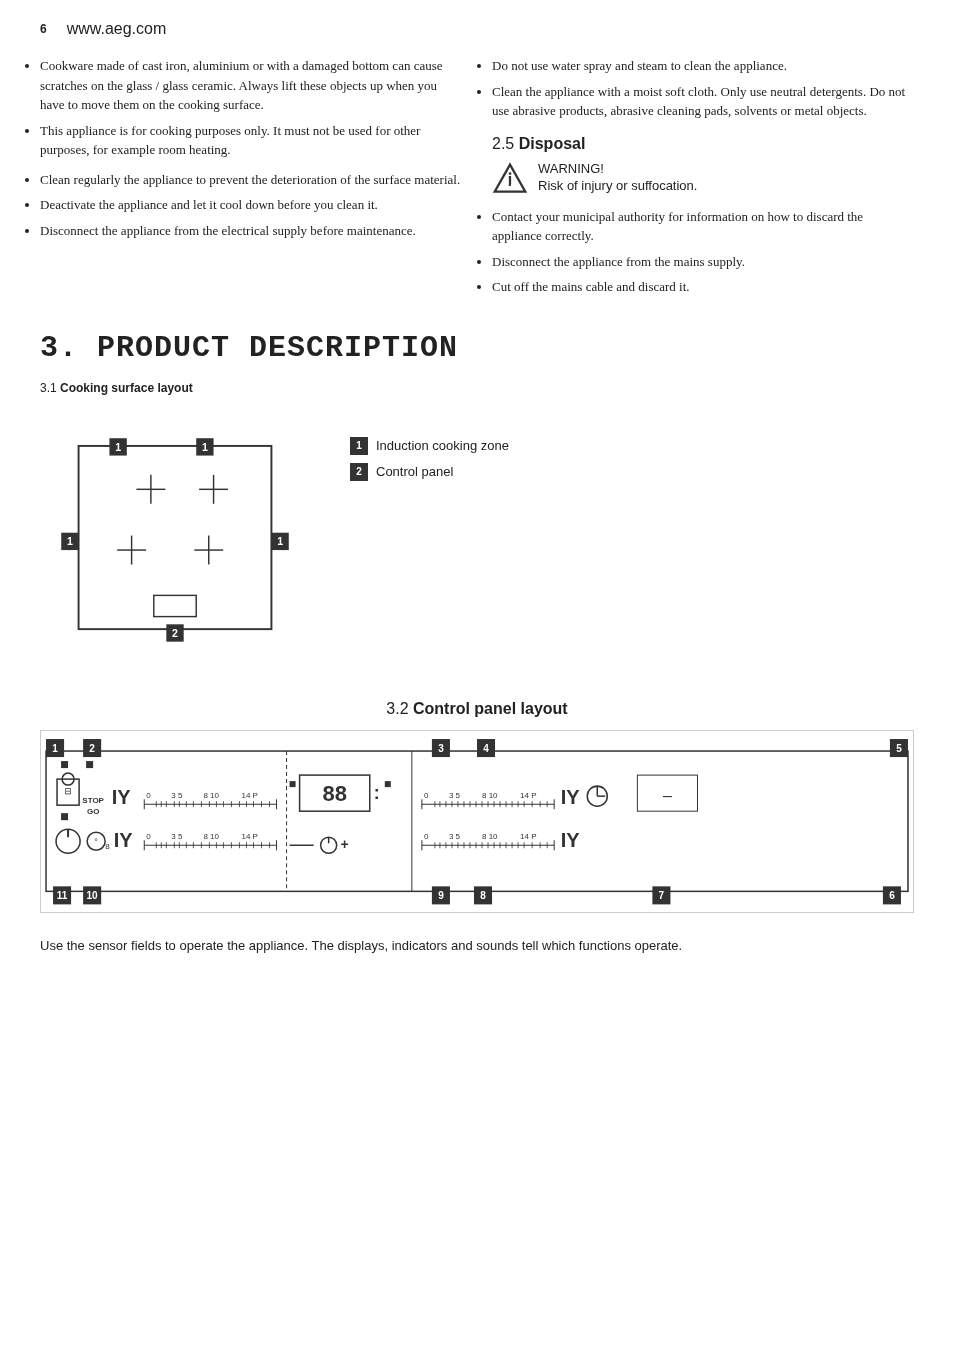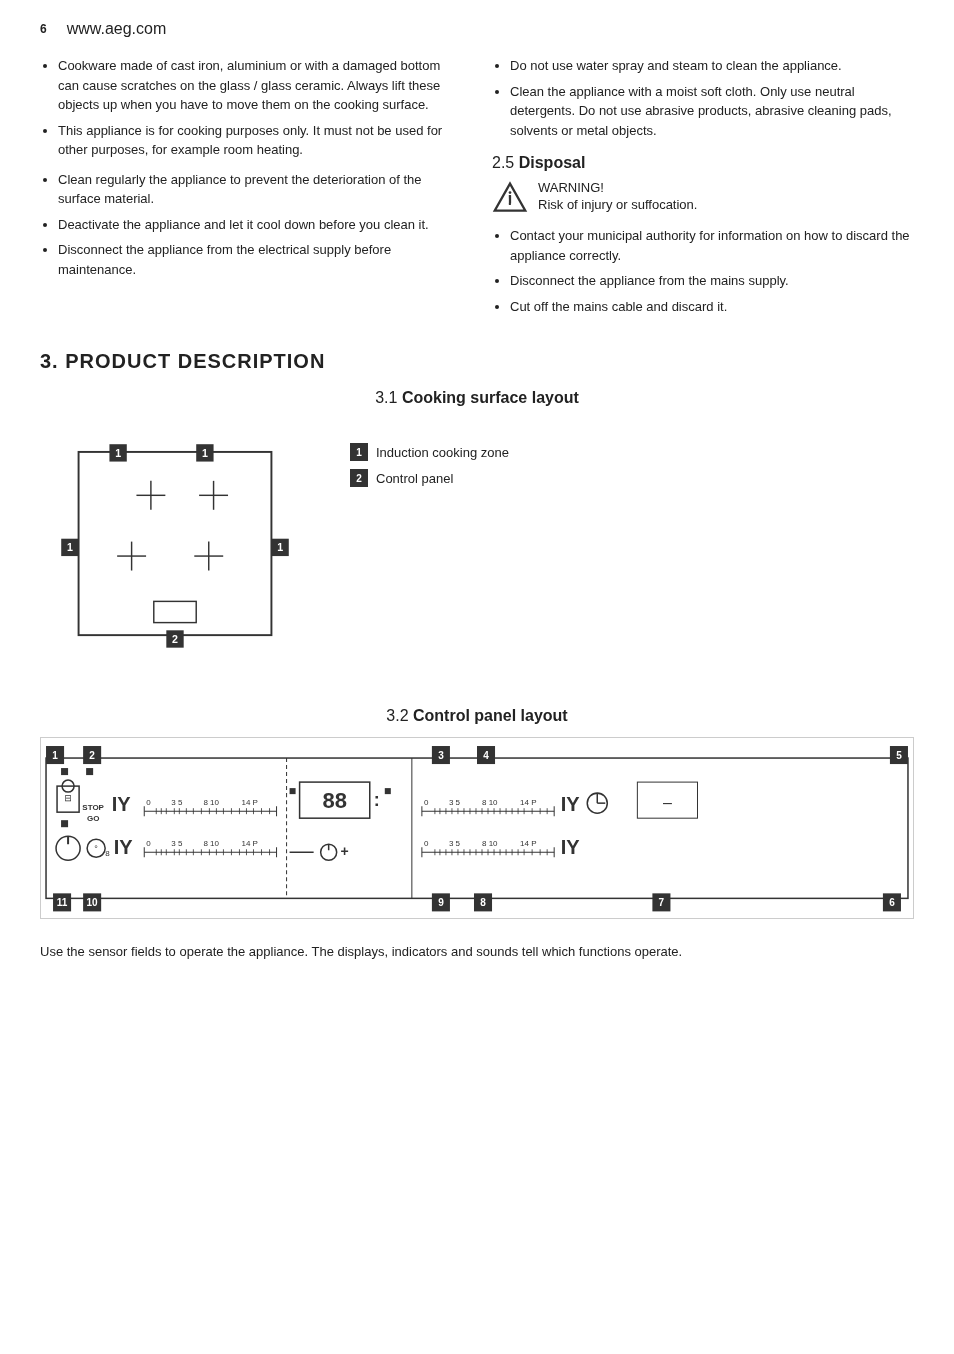--- a/index.html
+++ b/index.html
@@ -26,22 +26,22 @@
       font-size: 16px;
     }
     .two-col {
       display: flex;
       gap: 30px;
     }
     .col-left { flex: 1; }
     .col-right { flex: 1; }
 
     ul {
-      margin-left: 18px;
       margin-bottom: 10px;
+      font-family: Liberation Serif, serif;
     }
     ul li {
       margin-bottom: 6px;
       line-height: 1.5;
     }
 
     h2 {
       font-size: 16px;
       font-weight: bold;
       margin: 14px 0 8px 0;
@@ -52,25 +52,26 @@
     h3 {
       font-size: 14px;
       font-weight: bold;
       margin: 10px 0 8px 0;
     }
     h3 span.num {
       font-weight: normal;
     }
 
     .section-main-title {
-      font-size: 20px;
+      font-size: 30px;
       font-weight: bold;
       text-transform: uppercase;
       margin: 24px 0 16px 0;
       letter-spacing: 1px;
+      font-family: Liberation Mono, monospace;
     }
     .section-main-title .num {
       font-weight: bold;
     }
 
     .warning-box {
       display: flex;
       align-items: flex-start;
       gap: 10px;
       margin-bottom: 10px;
@@ -188,21 +189,21 @@
       <li>Cut off the mains cable and discard it.</li>
     </ul>
   </div>
 </div>
 
 <div class="section-main-title">
   <span class="num">3.</span>
   <span>PRODUCT DESCRIPTION</span>
 </div>
 
-<h3 style="text-align:center; font-size:16px; margin-bottom:16px;">
+<h3 style="font-size:12px; margin-bottom:22px;">
   <span class="num">3.1</span>
   <span>Cooking surface layout</span>
 </h3>
 
 <div class="diagram-section">
 
   <div class="cooktop-diagram">
     <svg viewBox="0 0 280 260" xmlns="http://www.w3.org/2000/svg">
 
       <rect x="40" y="30" width="200" height="190" fill="none" stroke="#333" stroke-width="2"></rect>

